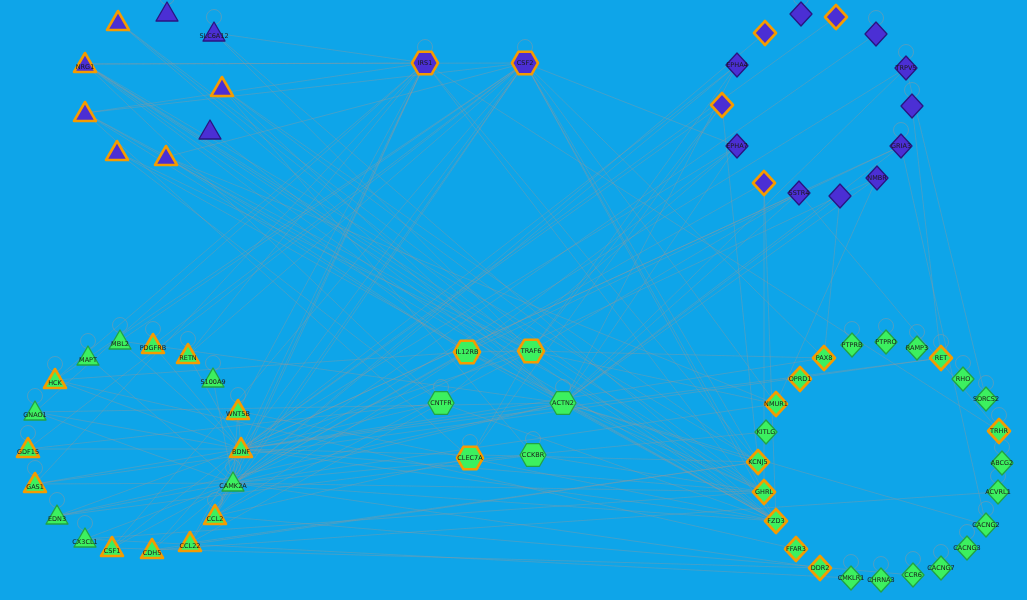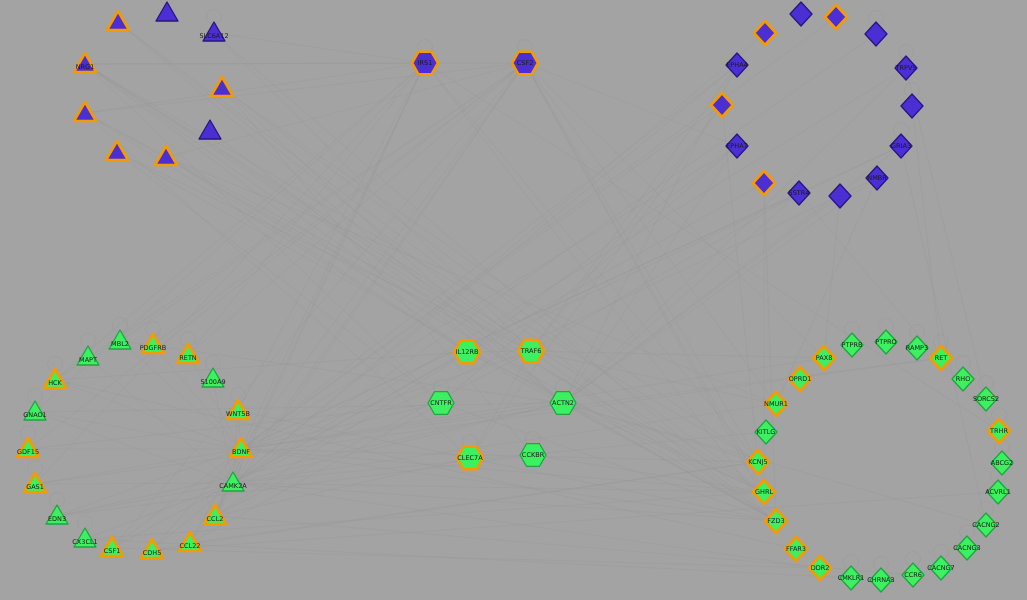--- a/index.html
+++ b/index.html
@@ -1,16 +1,16 @@
 <!DOCTYPE html>
 <html><head>
 <meta charset="utf-8">
 <style>
   html,body{margin:0;padding:0;background:#ffffff;}
-  .stage{position:relative;width:1027px;height:600px;background:#a3a3a3;overflow:hidden;}
+  .stage{position:relative;width:1027px;height:600px;background:#0ea5e9;overflow:hidden;}
   svg{display:block;}
   .edge{stroke:#989898;stroke-width:0.7;opacity:0.55;fill:none;}
   .selfloop{stroke:#989898;stroke-width:0.8;opacity:0.6;fill:none;}
   .node-label{font-family:"DejaVu Sans",sans-serif;font-size:6.5px;fill:#1a1a1a;text-anchor:middle;pointer-events:none;}
   .node-shape{cursor:pointer;}
 </style>
 </head>
 <body>
 
 <div class="stage">

